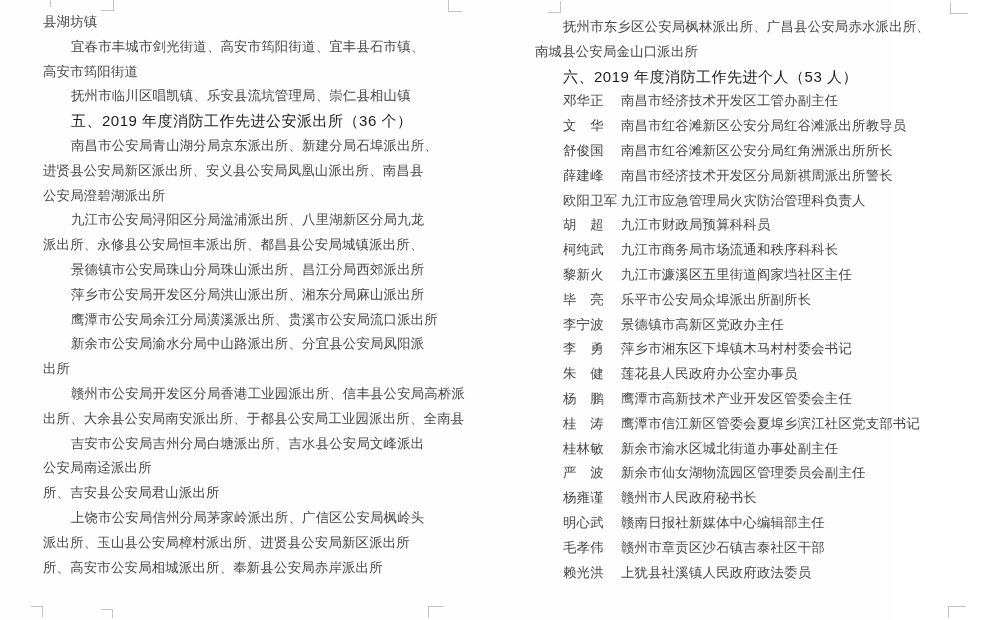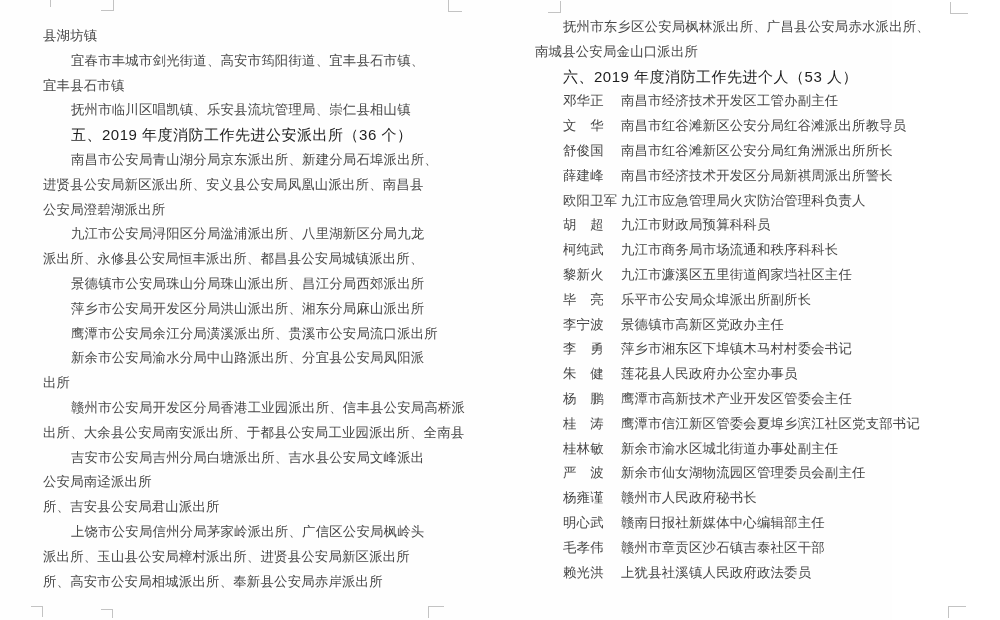--- a/index.html
+++ b/index.html
@@ -18,21 +18,21 @@
   
   #page-gap{
     position:absolute;top:0;left:487px;width:19px;height:620px;
     background:#b3b3b3;
     border-left:1px solid #a2a2a2;border-right:1px solid #a2a2a2;
     box-sizing:border-box;
   }
 
   
   .textcol{position:absolute;font-size:13.4px;line-height:24.8px;color:#474747;}
-  #page-left .textcol{left:43px;top:24px;width:430px;}
+  #page-left .textcol{left:43px;top:10px;width:430px;}
   #page-right .textcol{left:57px;top:15px;width:420px;}
   .line{white-space:pre;letter-spacing:0.2px;}
   .line.indent{padding-left:28px;}
   .line.heading{
     font-family:"Liberation Sans","DejaVu Sans",sans-serif;
     font-weight:normal;font-size:15px;color:#1d1d1d;letter-spacing:0.5px;
   }
 
   
   .person{white-space:pre;padding-left:28px;}
@@ -48,21 +48,21 @@
 </head>
 <body>
 
 <div id="stage">
 
   <div class="page" id="page-left">
     <div class="textcol">
 
     <div class="line">县湖坊镇</div>
         <div class="line indent">宜春市丰城市剑光街道、高安市筠阳街道、宜丰县石市镇、</div>
-        <div class="line">宜丰县石市镇</div>
+        <div class="line">高安市筠阳街道</div>
         <div class="line indent">抚州市临川区唱凯镇、乐安县流坑管理局、崇仁县相山镇</div>
         <div class="line indent heading">五、2019 年度消防工作先进公安派出所（36 个）</div>
         <div class="line indent">南昌市公安局青山湖分局京东派出所、新建分局石埠派出所、</div>
         <div class="line">进贤县公安局新区派出所、安义县公安局凤凰山派出所、南昌县</div>
         <div class="line">公安局澄碧湖派出所</div>
         <div class="line indent">九江市公安局浔阳区分局湓浦派出所、八里湖新区分局九龙</div>
         <div class="line">派出所、永修县公安局恒丰派出所、都昌县公安局城镇派出所、</div>
         <div class="line indent">景德镇市公安局珠山分局珠山派出所、昌江分局西郊派出所</div>
         <div class="line indent">萍乡市公安局开发区分局洪山派出所、湘东分局麻山派出所</div>
         <div class="line indent">鹰潭市公安局余江分局潢溪派出所、贵溪市公安局流口派出所</div>

